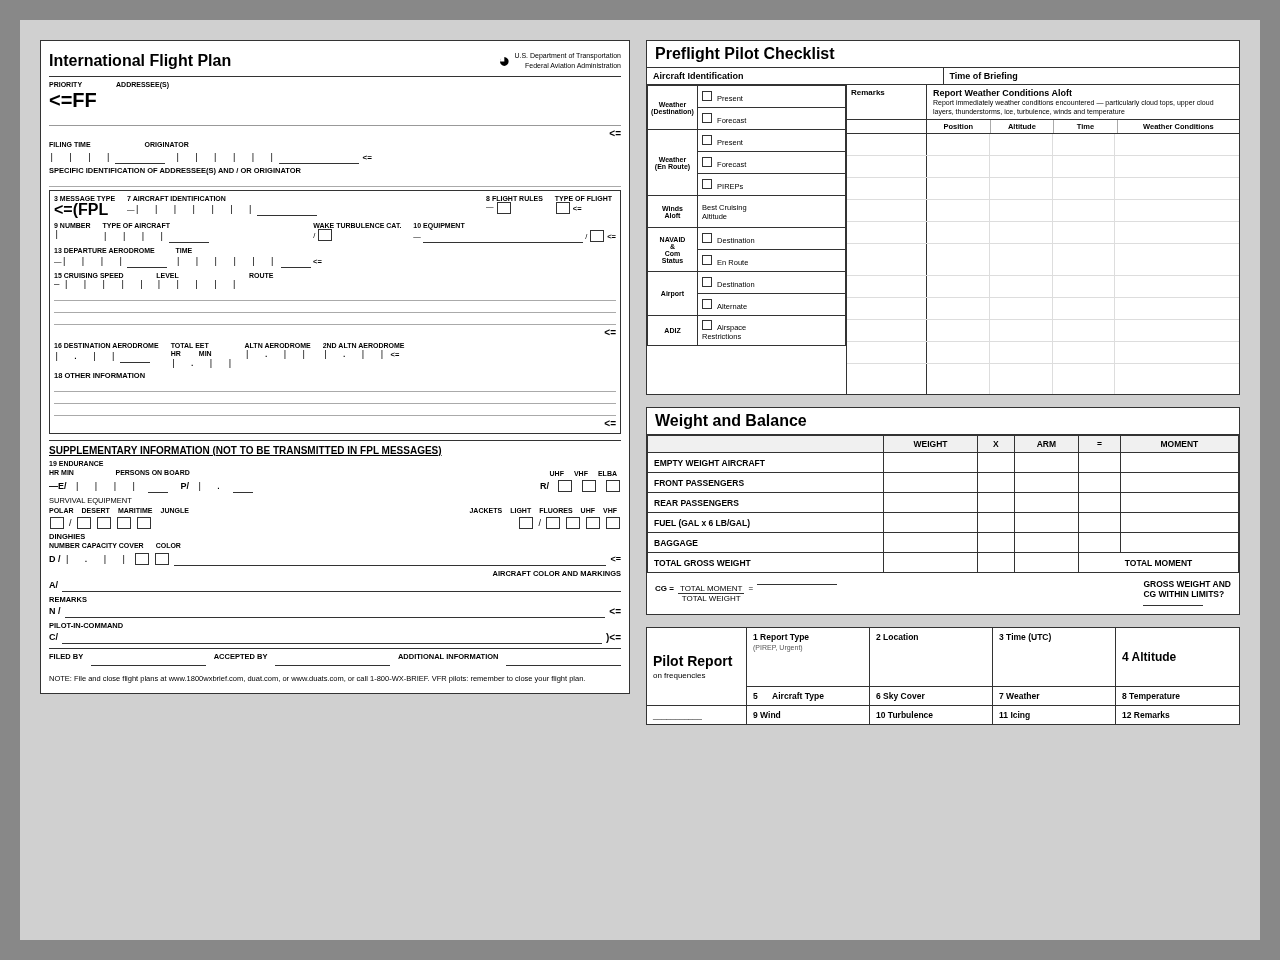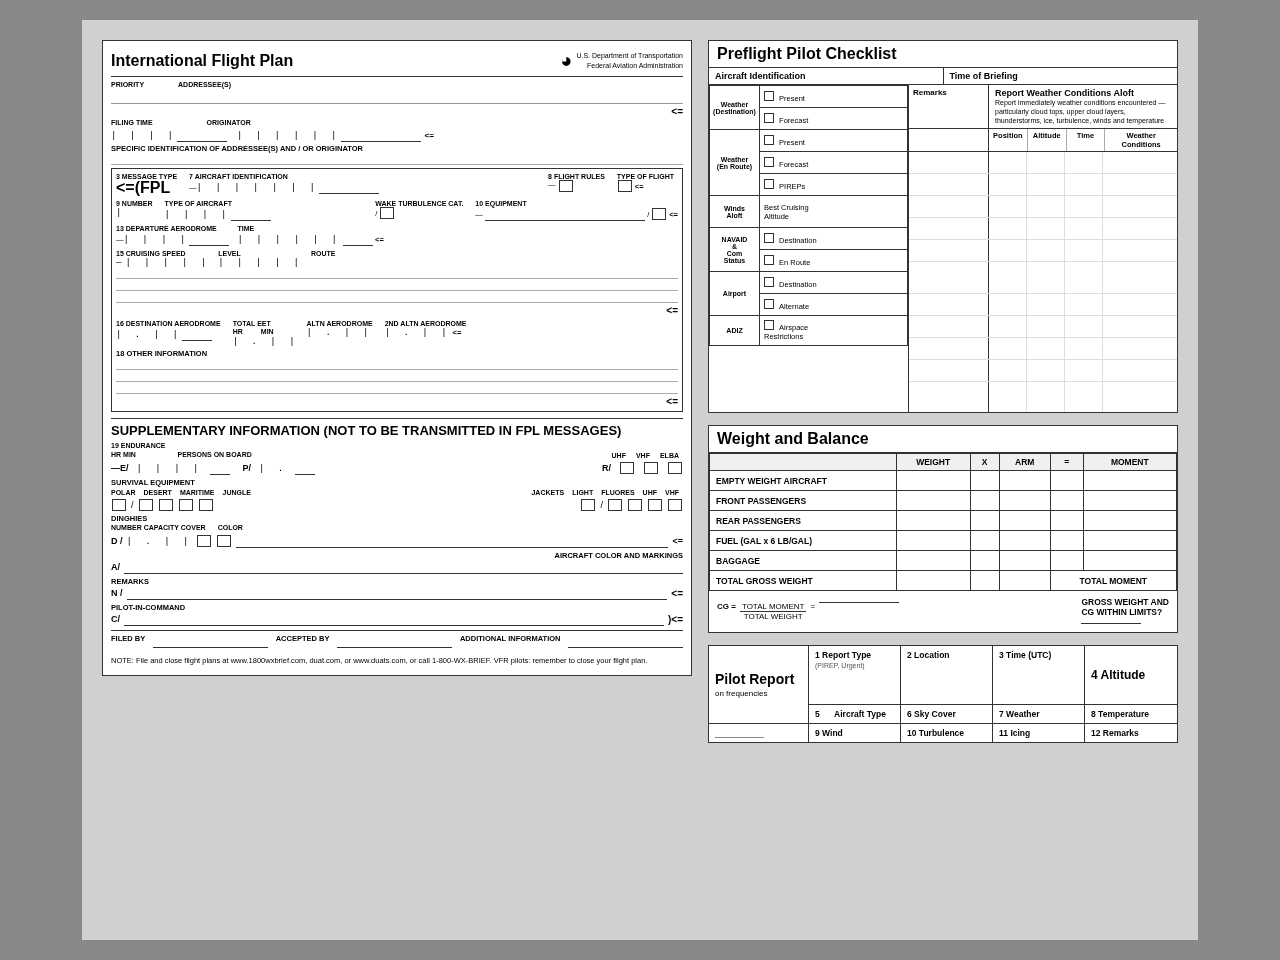--- a/index.html
+++ b/index.html
@@ -7,21 +7,21 @@
       background: #888;
       display: flex;
       justify-content: center;
       align-items: center;
       min-height: 100vh;
       font-family: Arial, Helvetica, sans-serif;
       font-size: 10px;
     }
     .page {
       background: #d0d0d0;
-      width: 1116px;
+      width: 1240px;
       min-height: 920px;
       padding: 20px;
       display: flex;
       gap: 16px;
     }
     .left-column {
       width: 590px;
       flex-shrink: 0;
     }
     .right-column {
@@ -205,20 +205,24 @@
             <span style="white-space:pre-line;">U.S. Department of Transportation
 Federal Aviation Administration</span>
           </span>
         </div>
       </div>
 
       <div class="fp-row">
         <span class="fp-label">PRIORITY</span>
         <span class="fp-label" style="margin-left:30px;">ADDRESSEE(S)</span>
       </div>
+      <div class="fp-row" style="align-items:center;">
+        <span class="fp-big-text">&lt;=FF</span>
+        <div style="flex:1;"></div>
+      </div>
       <div style="border-bottom:1px solid #999;margin:2px 0 2px 0;height:14px;"></div>
       <div style="text-align:right;font-size:10px;font-weight:bold;margin-bottom:2px;">&lt;=</div>
 
       <div class="fp-row">
         <span class="fp-label">FILING TIME</span>
         <span class="fp-label" style="margin-left:50px;">ORIGINATOR</span>
       </div>
       <div class="fp-row" style="align-items:center;">
         <span class="tick-marks">| | | |</span>
         <div style="width:50px;border-bottom:1px solid #333;height:14px;"></div>
@@ -365,21 +369,21 @@
         </div>
 
         <div style="font-size:7.5px;font-weight:bold;margin-top:3px;">18 OTHER INFORMATION</div>
         <div style="border-bottom:1px solid #aaa;height:12px;"></div>
         <div style="border-bottom:1px solid #aaa;height:12px;"></div>
         <div style="border-bottom:1px solid #aaa;height:12px;"></div>
         <div style="text-align:right;font-size:10px;font-weight:bold;margin-top:2px;">&lt;=</div>
       </div>
 
       <div class="supp-section">
-        <div style="font-size:13px;font-weight:bold;margin-bottom:3px;">SUPPLEMENTARY INFORMATION (NOT TO BE TRANSMITTED IN FPL MESSAGES)</div>
+        <div style="font-size:10px;font-weight:bold;margin-bottom:3px;text-decoration:underline;">SUPPLEMENTARY INFORMATION (NOT TO BE TRANSMITTED IN FPL MESSAGES)</div>
 
         <div style="display:flex;gap:8px;align-items:flex-end;font-size:7.5px;margin-bottom:2px;">
           <div>
             <span class="fp-label">19  ENDURANCE</span>
             <br>
             <span class="fp-label">HR   MIN</span>
           </div>
           <div>
             <span class="fp-label">PERSONS ON BOARD</span>
           </div>
@@ -397,21 +401,21 @@
           <span style="font-weight:bold;margin-left:4px;">P/</span>
           <span class="tick-marks">| .</span>
           <div style="border-bottom:1px solid #333;width:20px;height:14px;"></div>
           <div style="flex:1;"></div>
           <span style="font-weight:bold;">R/</span>
           <div class="inline-box"></div>
           <div class="inline-box"></div>
           <div class="inline-box"></div>
         </div>
 
-        <div style="font-size:7.5px;font-weight:bold;margin-bottom:2px;">SURVIVAL EQUIPMENT</div>
+        <div style="font-size:7.5px;font-weight:normal;margin-bottom:2px;">SURVIVAL EQUIPMENT</div>
         <div style="display:flex;gap:4px;align-items:center;font-size:7.5px;margin-bottom:3px;">
           <span class="fp-label">POLAR</span>
           <span class="fp-label">DESERT</span>
           <span class="fp-label">MARITIME</span>
           <span class="fp-label">JUNGLE</span>
           <div style="flex:1;"></div>
           <span class="fp-label">JACKETS</span>
           <span class="fp-label">LIGHT</span>
           <span class="fp-label">FLUORES</span>
           <span class="fp-label">UHF</span>

